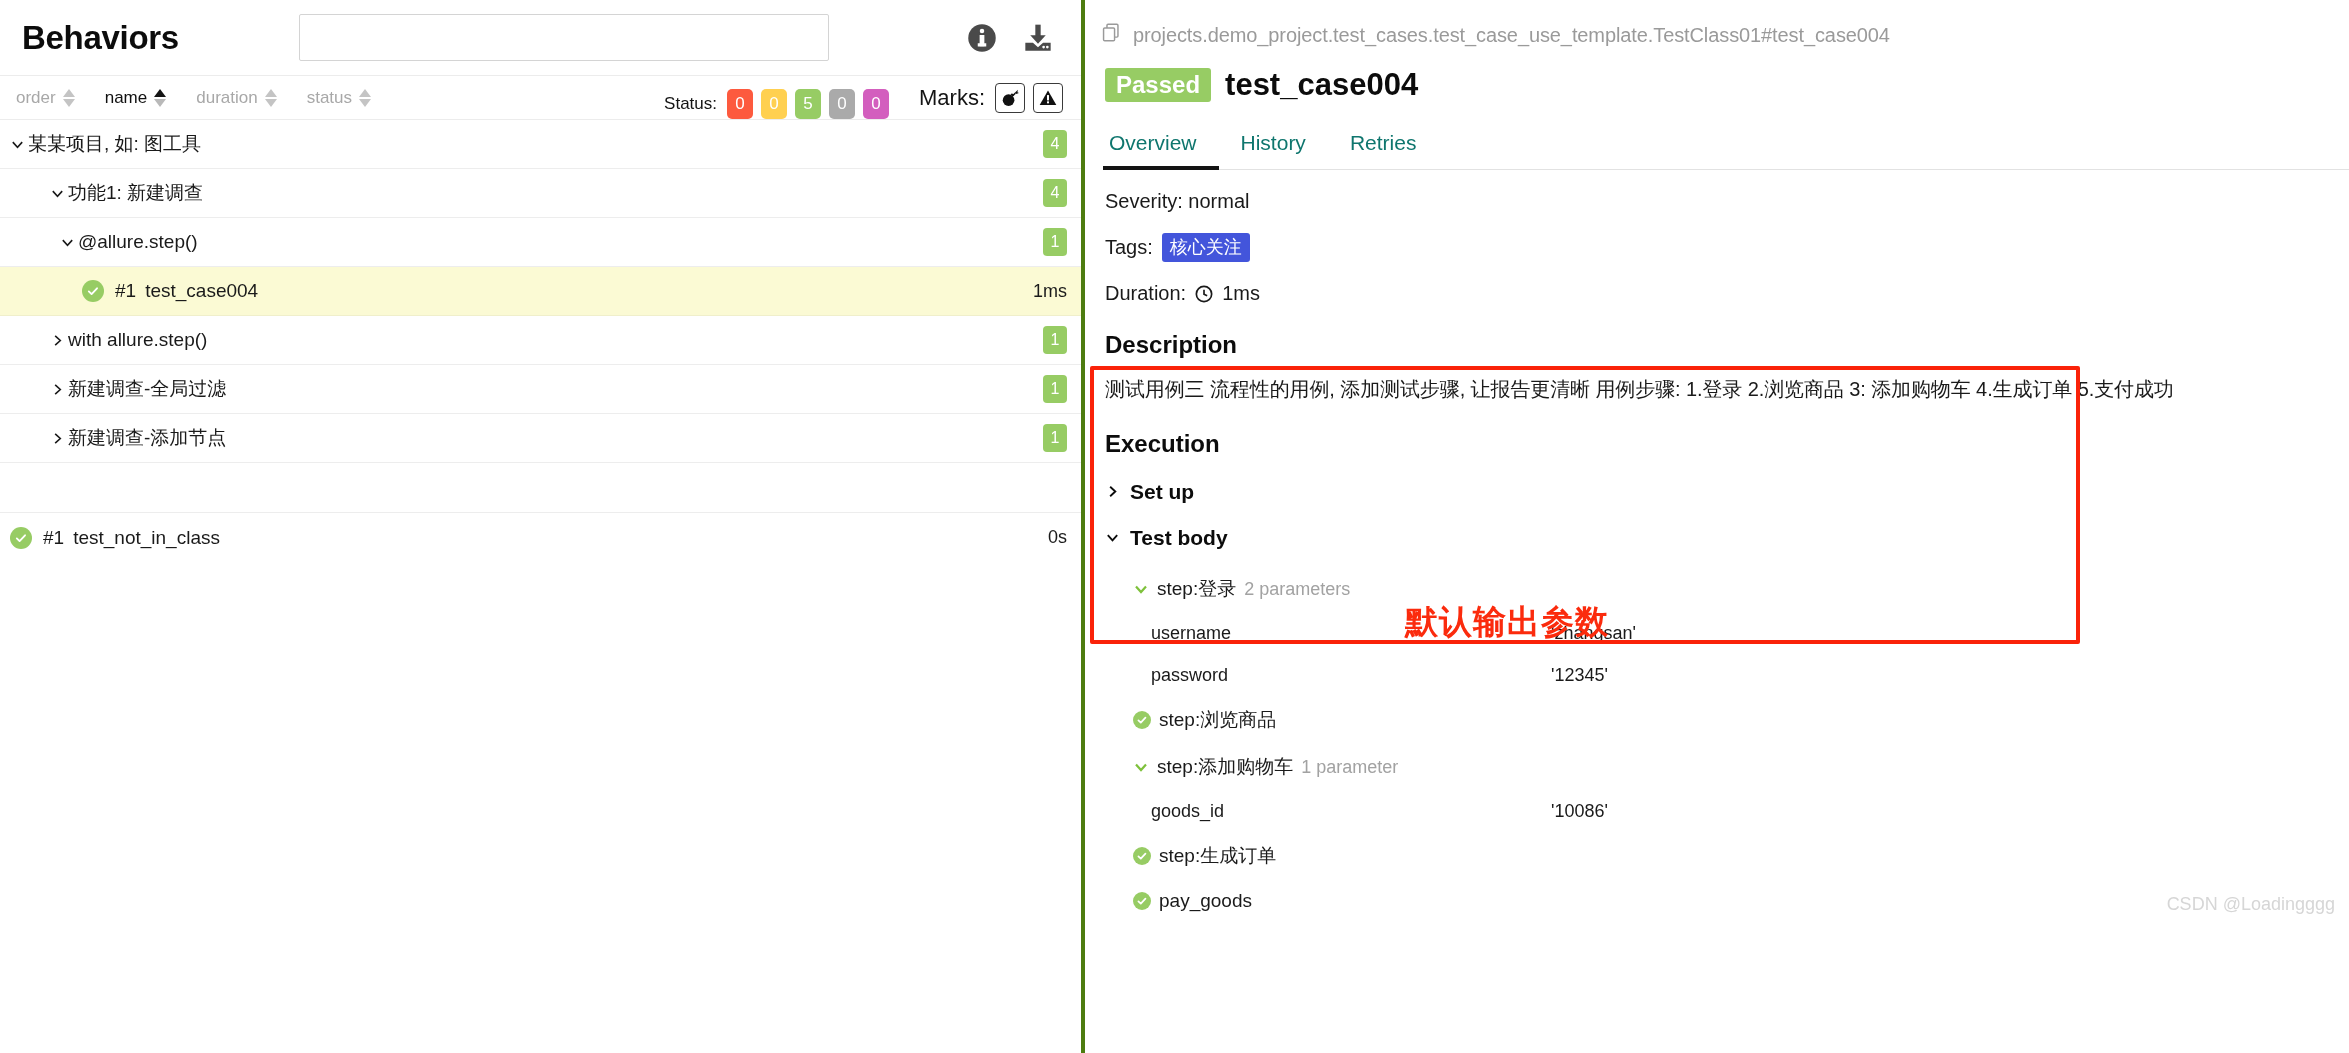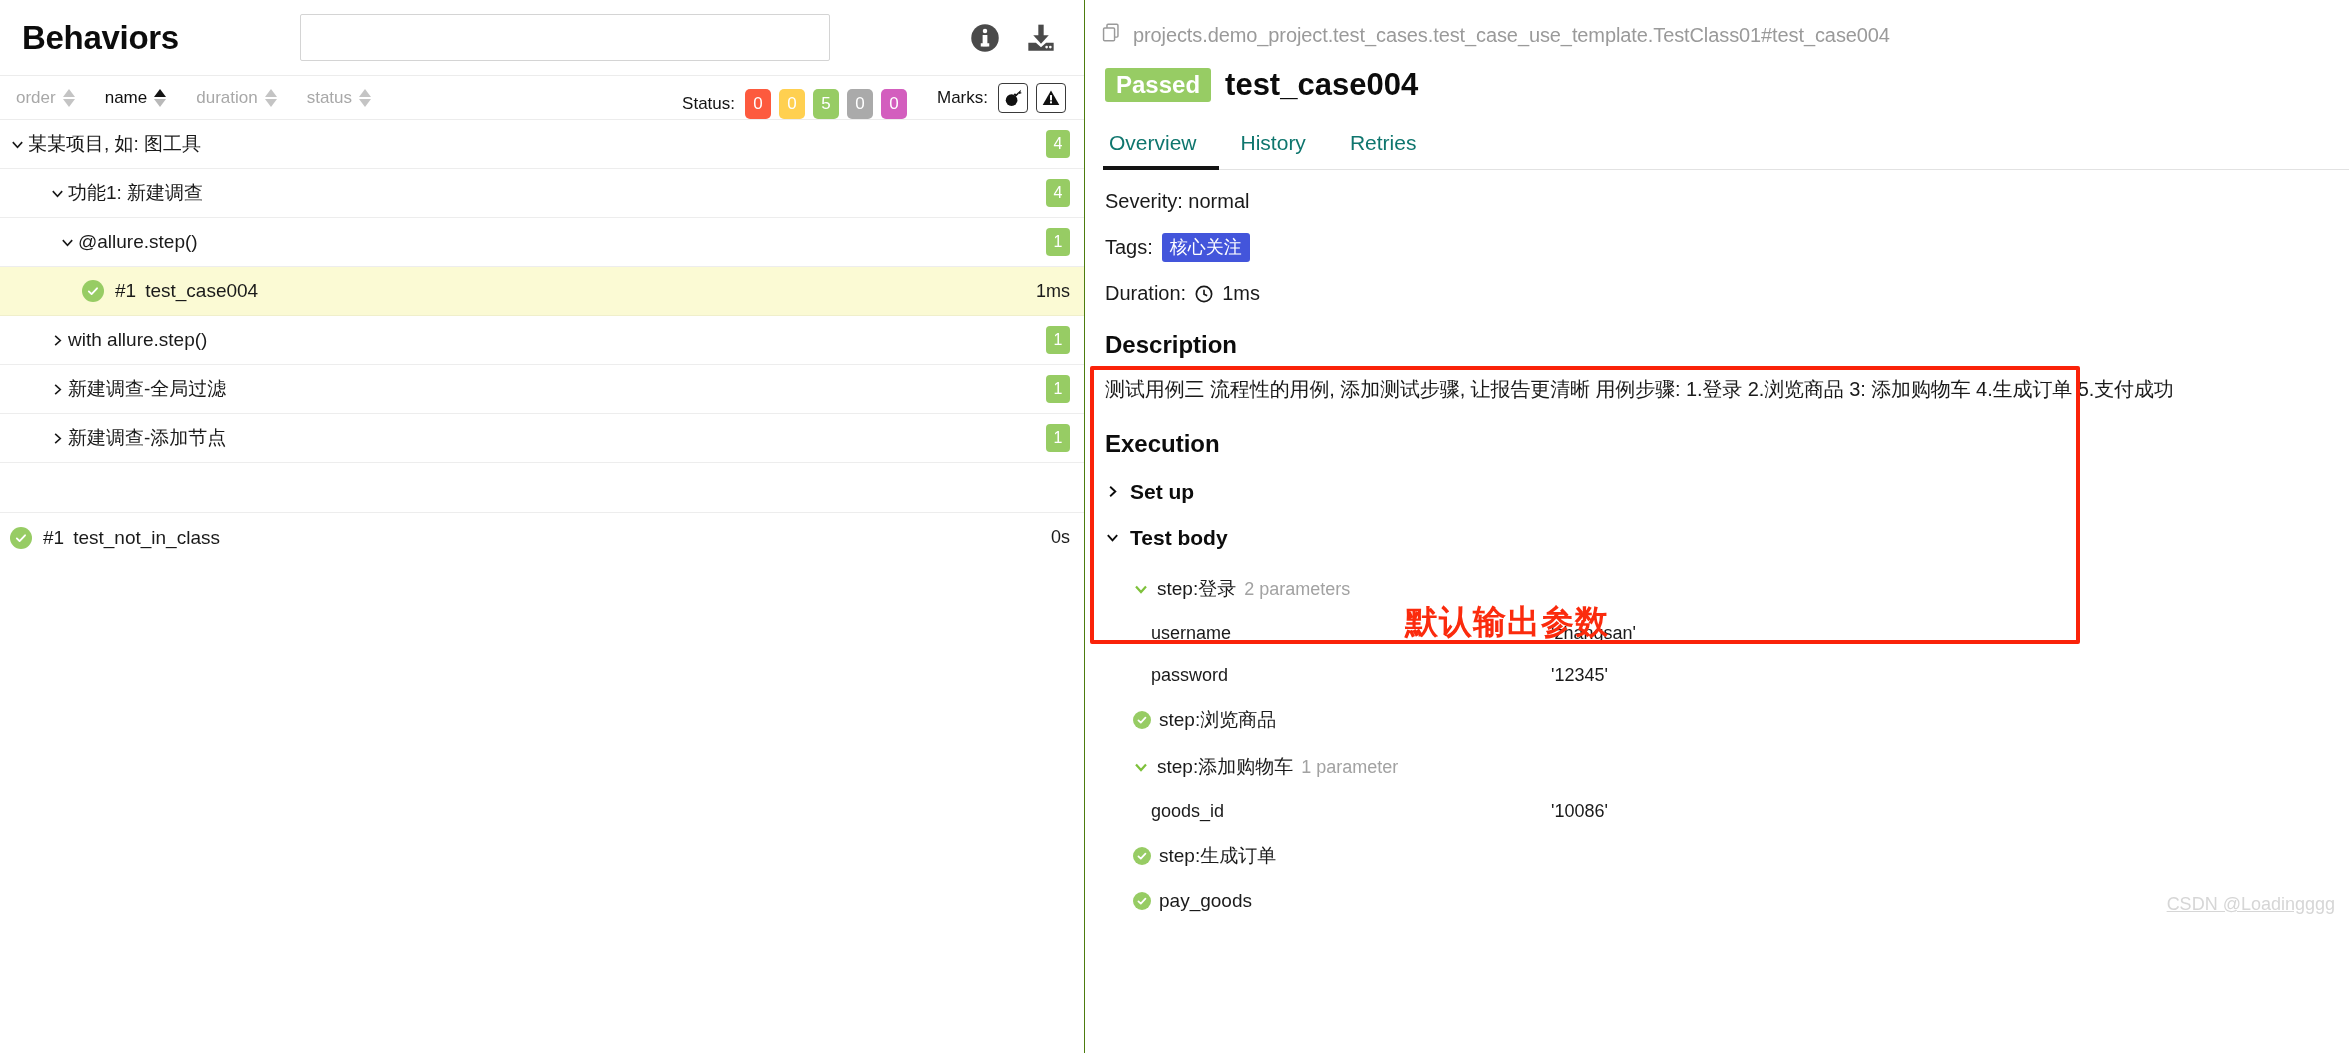--- a/index.html
+++ b/index.html
@@ -8,21 +8,21 @@
     font-family: "Liberation Sans", sans-serif;
     background: #ffffff; color: #1f1f1f;
     overflow: hidden;
   }
   .app { display: flex; width: 2349px; height: 1053px; }
 
   
   .left-panel {
     width: 1085px; height: 1053px;
     background: #fff;
-    border-right: 1px solid #4d7c0f;
+    border-right: 4px solid #4d7c0f;
     display: flex; flex-direction: column;
     position: relative;
   }
   .lp-topbar {
     height: 76px; flex: 0 0 76px;
     display: flex; align-items: center;
     padding: 0 18px 0 22px;
     border-bottom: 1px solid #ececec;
   }
   .lp-title {
@@ -74,21 +74,21 @@
   .statusgrp { display: flex; align-items: center; gap: 8px; margin-left: auto; margin-top: 12px; }
   .statusgrp .cap { font-size: 17px; color: #141414; margin-right: 2px; }
   .st-badge {
     min-width: 26px; height: 30px;
     border-radius: 5px;
     color: #fff; font-size: 17px; font-weight: 400;
     display: flex; align-items: center; justify-content: center;
     padding: 0 7px; cursor: pointer;
   }
   .marksgrp { display: flex; align-items: center; gap: 8px; margin-left: 30px; }
-  .marksgrp .cap { font-size: 17px; color: #141414; margin-right: 2px; }
+  .marksgrp .cap { font-size: 22px; color: #141414; margin-right: 2px; }
   .mark-btn {
     width: 30px; height: 30px; border: 1px solid #3a3a3a; border-radius: 4px;
     display: flex; align-items: center; justify-content: center;
     background: #fff; cursor: pointer;
   }
 
   
   .tree { flex: 1; overflow: hidden; }
   .tree-row {
     display: flex; align-items: center;
@@ -231,21 +231,21 @@
   }
   .annot-cn {
     position: absolute;
     left: 300px; top: 36px;
     color: #fb2b0d; font-size: 33px; font-weight: 700;
     letter-spacing: 1px; white-space: nowrap;
     pointer-events: none; z-index: 6;
   }
   .watermark {
     position: absolute; right: 14px; bottom: 16px;
-    font-size: 18px; color: #d6d6d6; white-space: nowrap; text-decoration: underline;
+    font-size: 18px; color: #d6d6d6; white-space: nowrap;
   }
 </style>
 </head>
 <body>
 
 <div class="app">
 
   <div class="left-panel">
 
     <div class="lp-topbar">

